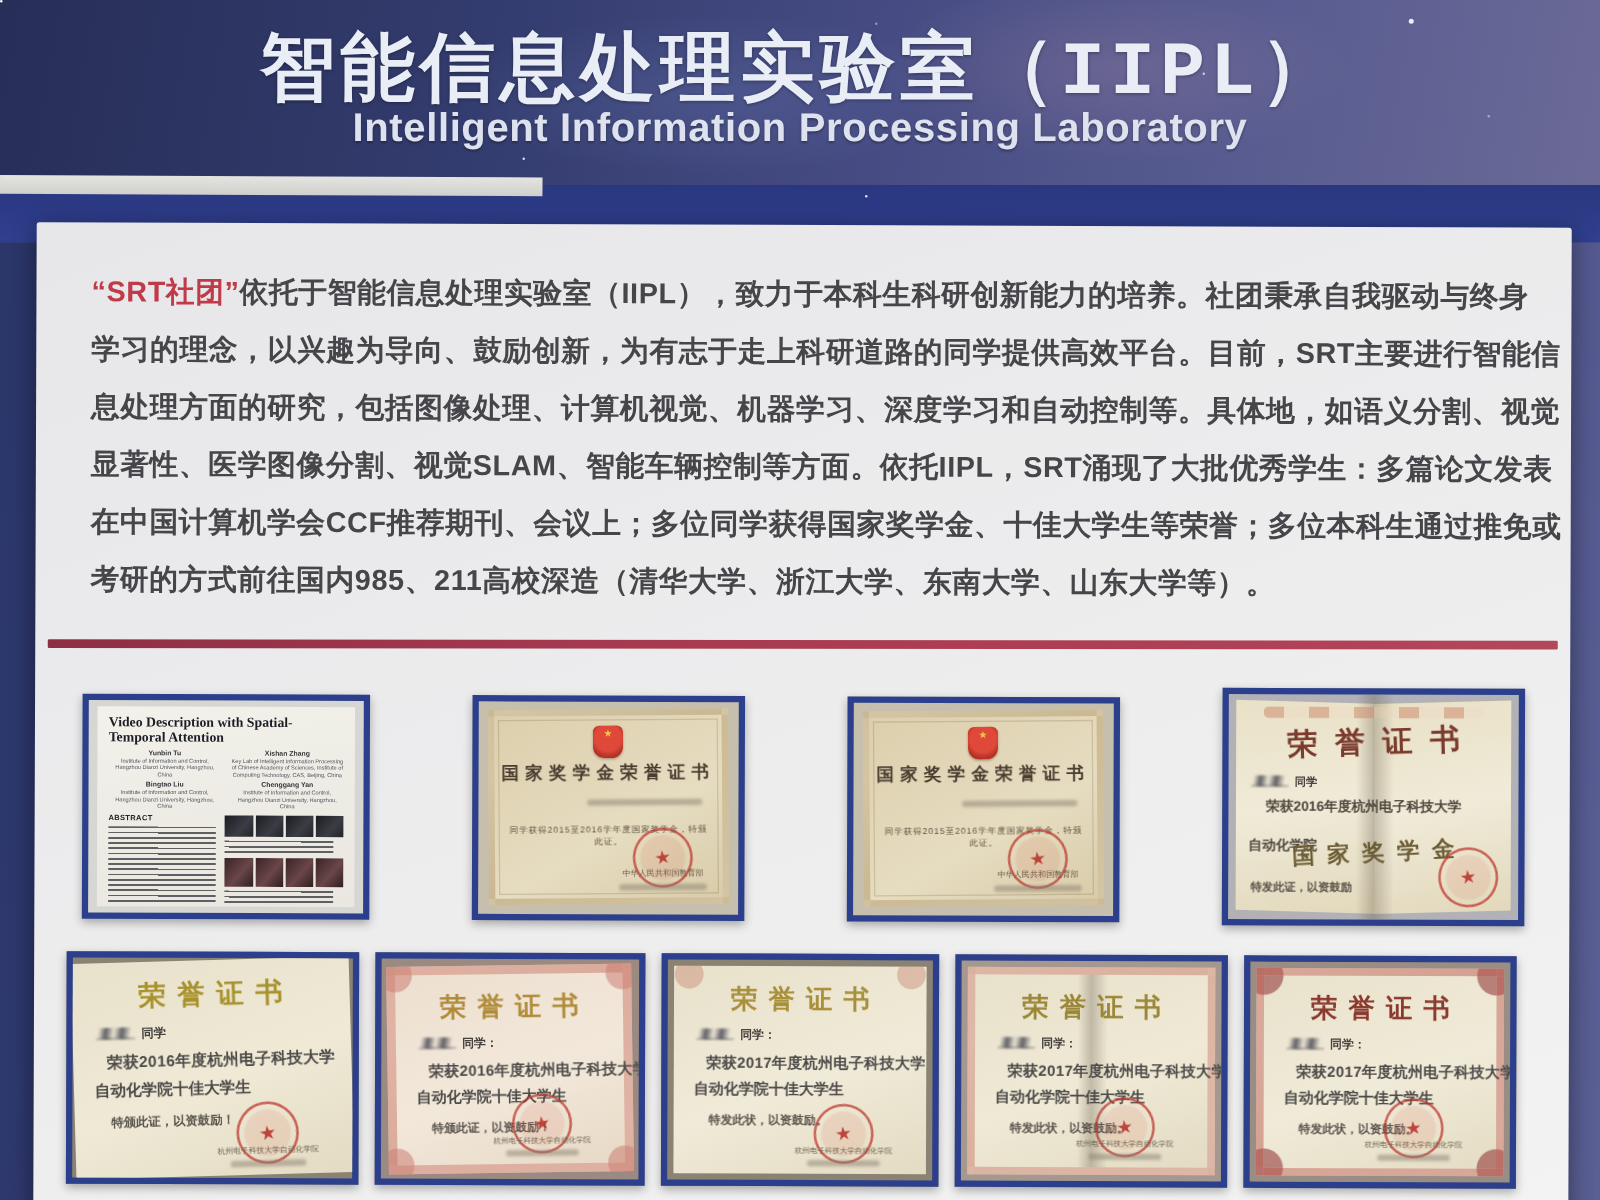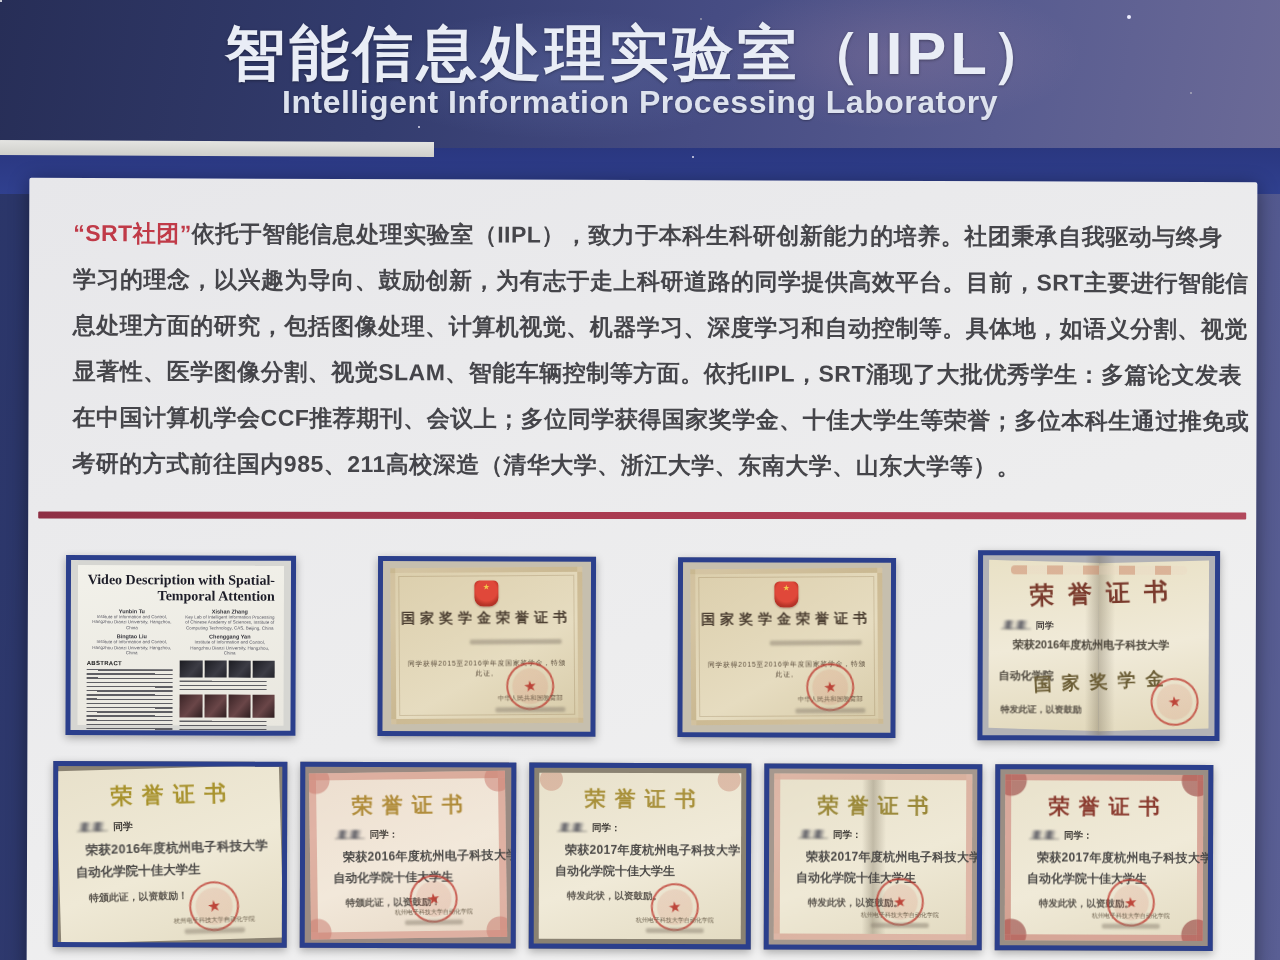--- a/index.html
+++ b/index.html
@@ -12,21 +12,21 @@
     background:linear-gradient(100deg,#272e57 0%,#333c6e 30%,#464c83 55%,#585c90 78%,#6b6a97 100%); }
   .neb1 { position:absolute; left:55%; top:-20px; width:380px; height:150px;
     background:radial-gradient(ellipse at center, rgba(205,160,180,.20), transparent 70%); }
   .neb2 { position:absolute; left:28%; top:10px; width:420px; height:130px;
     background:radial-gradient(ellipse at center, rgba(140,160,220,.18), transparent 70%); }
   .stars { position:absolute; left:0; top:0; width:2px; height:2px; border-radius:50%; background:#fff;
     box-shadow: 1128px 16px 0 1px #eef, 418px 126px 0 0 #dde, 962px 58px 0 0 #ccd,
                 300px 40px 0 0 #bbc, 700px 18px 0 0 #99a, 1190px 92px 0 0 #aab; }
   .board-title { position:absolute; top:14px; width:100%; text-align:center;
     font-size:60px; font-weight:bold; letter-spacing:4px; color:#e9edf6;
-    text-shadow:0 1px 3px rgba(0,0,0,.35); }
+    text-shadow:0 1px 3px rgba(0,0,0,.35);font-family:Liberation Mono, monospace; }
   .board-sub { position:absolute; top:84px; width:100%; text-align:center;
     font-size:32px; font-weight:bold; letter-spacing:.5px; color:#dde2ee;
     text-shadow:0 1px 2px rgba(0,0,0,.3); }
 
   .edge-strip { position:absolute; top:141px; left:0; width:434px; height:15px;
     background:linear-gradient(#e4e4e1,#cfcfcb); transform:rotate(.25deg); }
   .mid-band { position:absolute; top:148px; left:0; width:1280px; height:46px;
     background:linear-gradient(180deg,#2a3780,#30408f); }
   .mid-band .stars2 { position:absolute; left:0; top:0; width:2px; height:2px; border-radius:50%; background:#fff;
     box-shadow: 692px 8px 0 0 #dde, 372px 32px 0 0 #99b; }
@@ -61,21 +61,21 @@
     border-bottom:1px solid rgba(70,70,75,.55); filter:blur(.8px);
     background:linear-gradient(100deg, transparent 8%, #5e5e66 26%, transparent 46%, #5e5e66 66%, transparent 88%); }
   .seal { width:48px; height:48px; border-radius:50%; border:2.5px solid rgba(190,55,45,.75);
     position:relative; filter:blur(.4px); transform:rotate(-8deg); background:radial-gradient(circle, rgba(210,80,60,.12) 55%, transparent 60%); }
   .seal::after { content:"★"; position:absolute; left:0; top:0; width:100%; height:100%;
     display:flex; align-items:center; justify-content:center; color:rgba(185,55,45,.9); font-size:15px; }
 
   
   .paper-card { width:230px; height:180px; background:#d6d6d2; }
   .p-sheet { position:absolute; inset:5px 7px; background:linear-gradient(170deg,#f2f1ea,#e9e7df); padding:7px 9px 4px; }
-  .p-title { font-family:"Liberation Serif",serif; font-weight:bold; font-size:14px; color:#1d1d28; text-align:right; }
+  .p-title { font-family:"Liberation Serif",serif; font-weight:bold; font-size:11px; color:#1d1d28; text-align:left; }
   .p-authors { display:grid; grid-template-columns:1fr 1fr; gap:3px 8px; margin-top:4px; }
   .p-name { font-weight:bold; font-size:5.5px; color:#33333a; text-align:center; }
   .p-aff { font-size:4.5px; line-height:5.4px; color:#555560; text-align:center; }
   .p-body { display:flex; gap:7px; margin-top:5px; }
   .p-left { width:46%; }
   .p-abslabel { font-weight:bold; font-size:6px; color:#222; letter-spacing:.3px; }
   .sim { background:repeating-linear-gradient(180deg, rgba(60,60,68,.8) 0 1.4px, transparent 1.4px 4.2px); }
   .p-abs { height:62px; margin-top:3px; }
   .p-right { flex:1; }
   .figrow { display:flex; gap:2px; }

